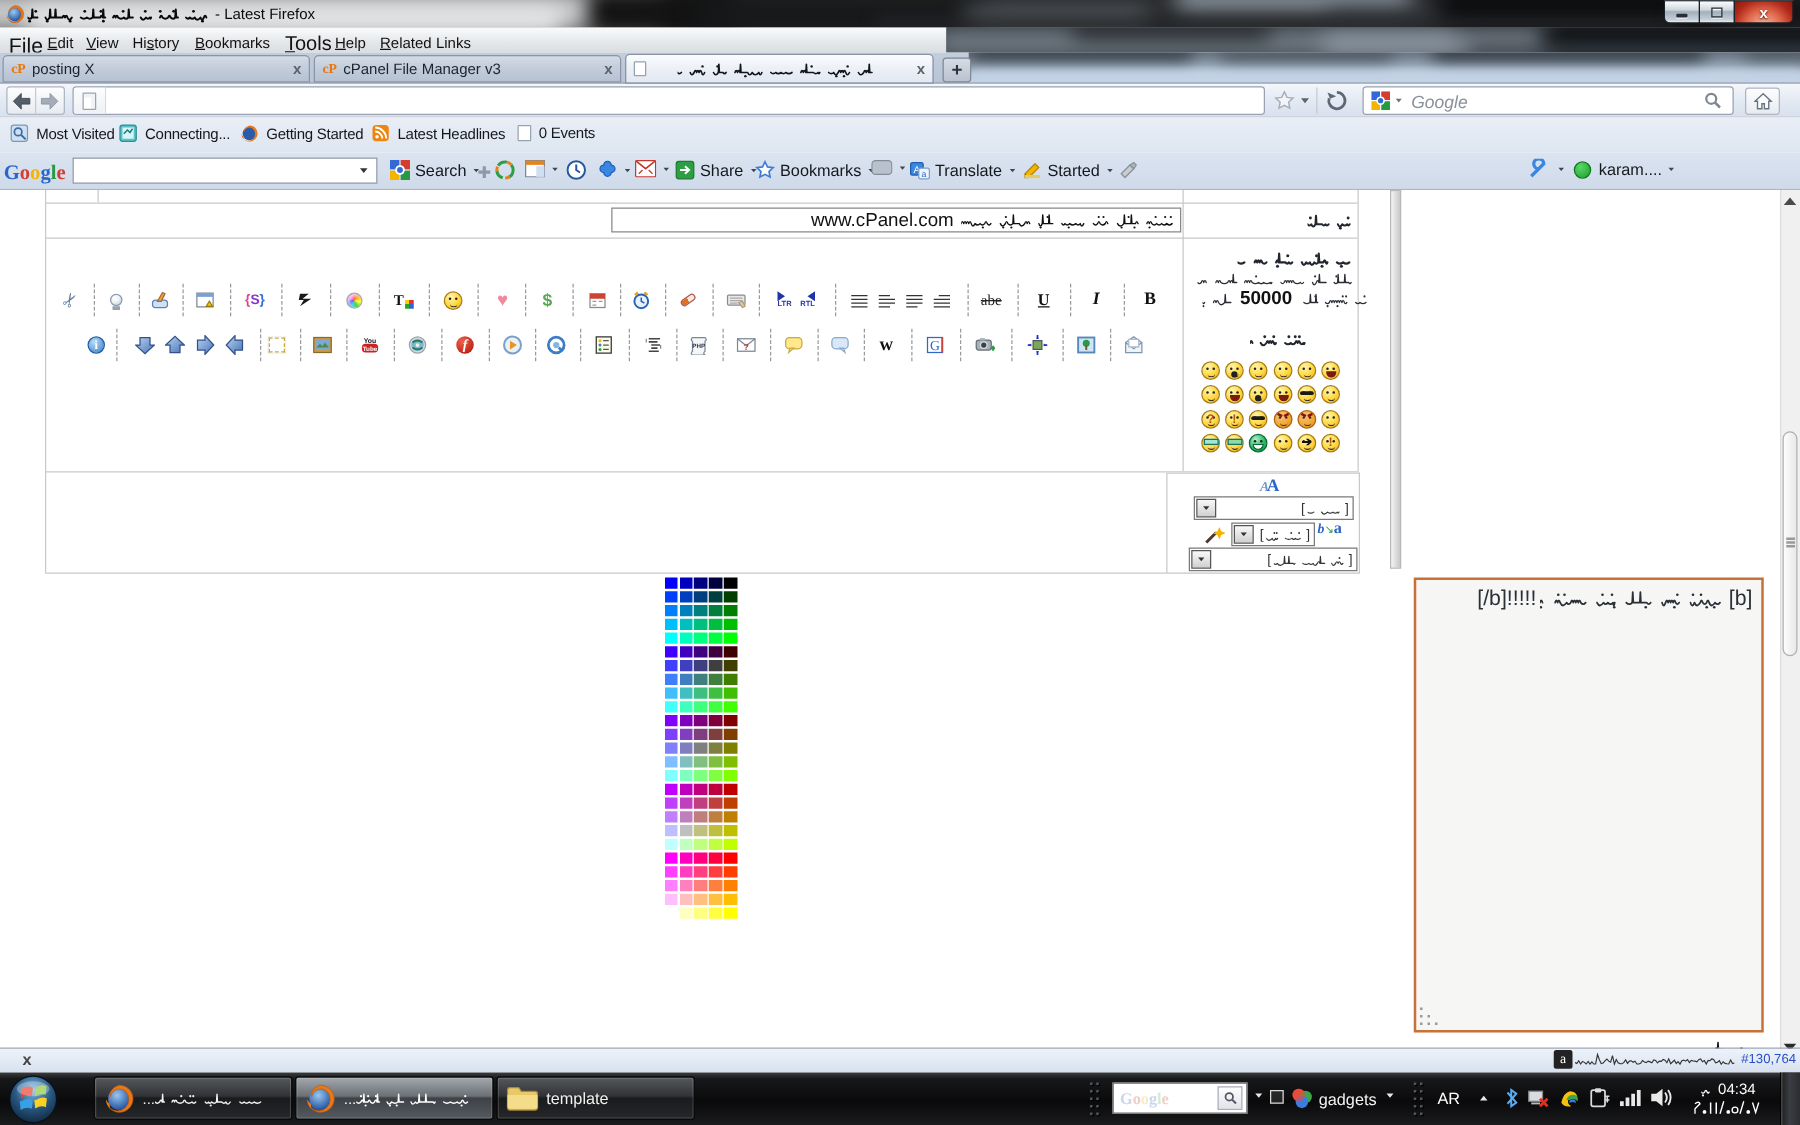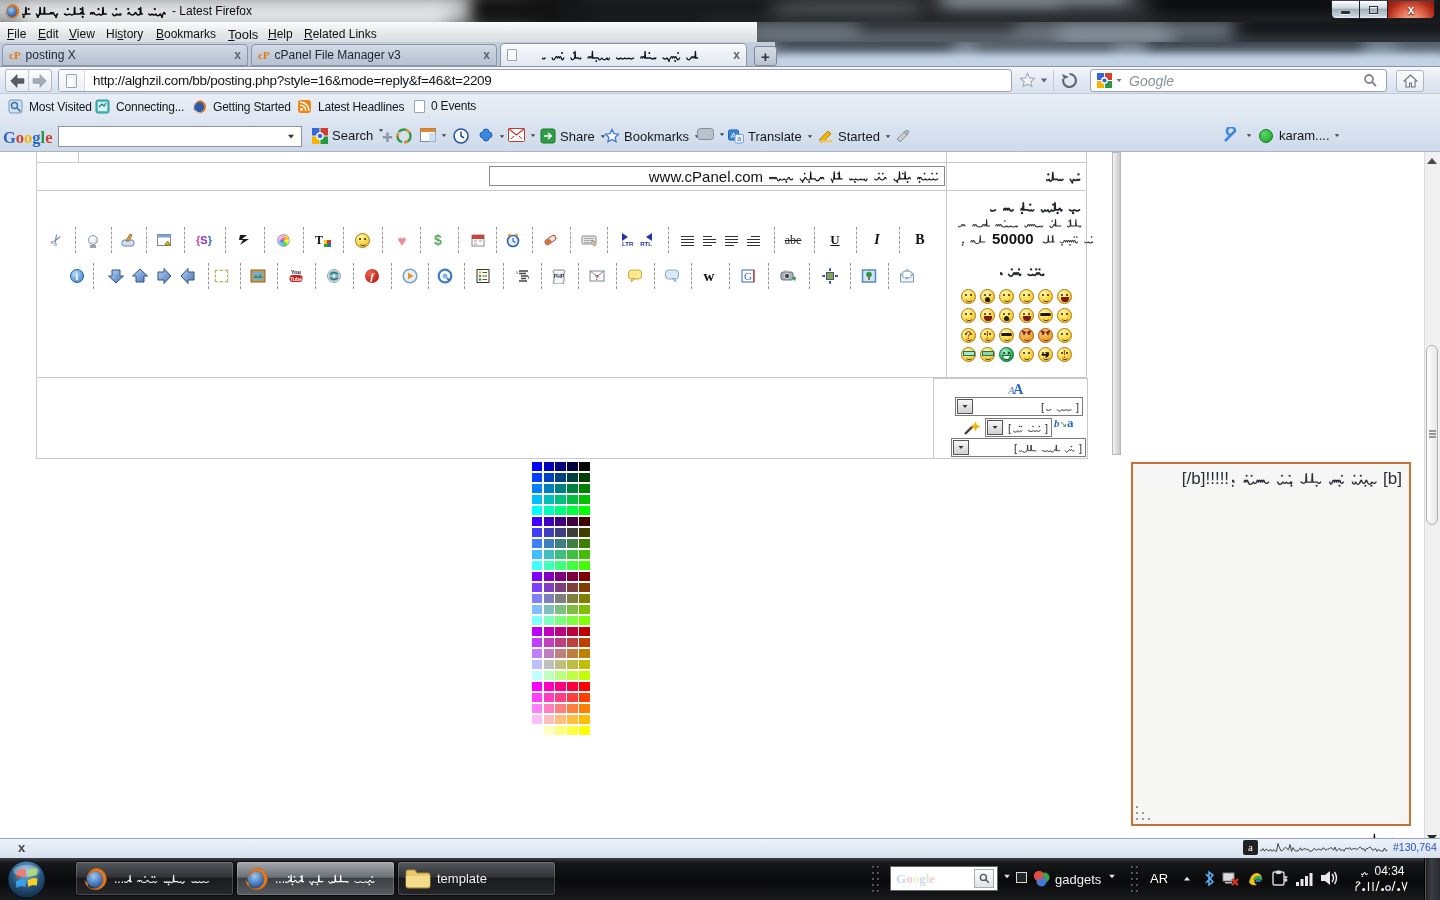--- a/index.html
+++ b/index.html
@@ -74,26 +74,26 @@
 <div style="width:47px;height:19px;background:radial-gradient(ellipse at 50% 120%,#f8c0a8 0%,#e0664a 45%,#b02818 75%,#8a1a0e 100%);border:1px solid #1c2127;border-top-color:#3a4148;border-left:none;border-radius:0 0 5px 0;display:flex;align-items:center;justify-content:center;color:#fff;font-weight:bold;font-size:12px;text-shadow:0 1px 2px #400">x</div>
 </div>
 <div class="ab" style="left:0;top:22px;width:757px;height:20px;background:linear-gradient(#fafbfc,#e4e7ea 60%,#dadde1)"></div>
 <div class="ab" style="left:757px;top:22px;width:683px;height:20px;background:#33383d;overflow:hidden">
 <div class="ab" style="left:-10px;top:4px;width:420px;height:16px;background:#838e99;border-radius:8px;filter:blur(9px)"></div>
 <div class="ab" style="left:100px;top:-8px;width:160px;height:18px;background:#2a2e33;border-radius:8px;filter:blur(8px)"></div>
 <div class="ab" style="left:300px;top:6px;width:180px;height:14px;background:#949fab;border-radius:8px;filter:blur(9px)"></div>
 <div class="ab" style="left:480px;top:-4px;width:240px;height:28px;background:#0e1013;border-radius:8px;filter:blur(9px)"></div>
 <div class="ab" style="left:420px;top:14px;width:300px;height:8px;background:#3e454d;border-radius:8px;filter:blur(6px)"></div>
 </div>
-<div class="ab" style="left:7px;top:27px;font-size:12px;color:#111"><span style="text-decoration:underline">F</span>ile</div>
+<div class="ab" style="left:7px;top:27px;font-size:17px;color:#111"><span style="text-decoration:underline">F</span>ile</div>
 <div class="ab" style="left:38px;top:27px;font-size:12px;color:#111"><span style="text-decoration:underline">E</span>dit</div>
 <div class="ab" style="left:69px;top:27px;font-size:12px;color:#111"><span style="text-decoration:underline">V</span>iew</div>
 <div class="ab" style="left:106px;top:27px;font-size:12px;color:#111">Hi<span style="text-decoration:underline">s</span>tory</div>
 <div class="ab" style="left:156px;top:27px;font-size:12px;color:#111"><span style="text-decoration:underline">B</span>ookmarks</div>
-<div class="ab" style="left:228px;top:27px;font-size:13px;color:#111"><span style="text-decoration:underline">T</span>ools</div>
+<div class="ab" style="left:228px;top:27px;font-size:16px;color:#111"><span style="text-decoration:underline">T</span>ools</div>
 <div class="ab" style="left:268px;top:27px;font-size:12px;color:#111"><span style="text-decoration:underline">H</span>elp</div>
 <div class="ab" style="left:304px;top:27px;font-size:12px;color:#111"><span style="text-decoration:underline">R</span>elated Links</div>
 <div class="ab" style="left:0;top:42px;width:1440px;height:25px;background:linear-gradient(#c3cedd,#b7c4d6)"></div>
 <div class="ab" style="left:775px;top:42px;width:665px;height:25px;background:linear-gradient(#6b7683 0%,#8a99a9 40%,#bccde0 70%,#c5d4e6 100%);overflow:hidden">
 <div class="ab" style="left:0px;top:-8px;width:180px;height:16px;background:#39424c;border-radius:8px;filter:blur(7px)"></div>
 <div class="ab" style="left:200px;top:-6px;width:140px;height:14px;background:#4e5862;border-radius:8px;filter:blur(7px)"></div>
 <div class="ab" style="left:370px;top:-8px;width:220px;height:16px;background:#343c45;border-radius:8px;filter:blur(7px)"></div>
 <div class="ab" style="left:620px;top:-6px;width:60px;height:12px;background:#49535d;border-radius:8px;filter:blur(7px)"></div>
 <div class="ab" style="left:0px;top:14px;width:670px;height:14px;background:#c3d3e5;border-radius:8px;filter:blur(5px)"></div>
 </div>
@@ -142,21 +142,20 @@
 <div style="flex:1;display:flex;align-items:center;justify-content:center">
       <svg width="16" height="14" viewBox="0 0 14 12">
         <path d="M7 0.5L12.5 6L7 11.5V8H1V4h6z" fill="#a4adb7" stroke="#8a939d" stroke-width="0.6"></path>
       </svg>
     </div>
 </div>
 <div class="ab" style="left:58px;top:69px;width:954px;height:23px;background:#fff;border:1px solid #98a2b2;border-radius:3px;display:flex;align-items:center">
     <div style="width:26px;height:21px;background:linear-gradient(#fcfdfe,#eef1f5);border-right:1px solid #d4dae2;border-radius:2px 0 0 2px;display:flex;align-items:center;justify-content:center">
       <span style="display:inline-block;width:11px;height:14px;background:#fff;border:1px solid #9aa4b0;border-radius:1px;box-shadow:inset -3px 3px 0 #f0f2f5"></span>
     </div>
-    <span style="margin-left:8px;font-size:13.5px;color:#101418;letter-spacing:-0.3px">http://alghzil.com/bb/posting.php?style=16&amp;mode=reply&amp;f=46&amp;t=2209</span>
   </div>
 <div class="ab" style="left:1019px;top:72px"><svg width="17" height="17" viewBox="0 0 17 17">
       <path d="M8.5 1.5l2.1 4.4 4.8.6-3.5 3.3.9 4.7-4.3-2.3-4.3 2.3.9-4.7L1.6 6.5l4.8-.6z" fill="#f2f4f7" stroke="#a7aeb8" stroke-width="1.2"></path>
     </svg></div>
 <div class="ab" style="left:1040px;top:78px">
     <div class="tri-d" style="border-top-color:#5c6570;transform:scale(0.8)"></div>
   </div>
 <div class="ab" style="left:1053px;top:70px;width:1px;height:21px;background:#c2cad5"></div>
 <div class="ab" style="left:1060px;top:71px"><svg width="19" height="19" viewBox="0 0 19 19">
       <path d="M9.5 3a6.5 6.5 0 1 1-6.2 4.6" fill="none" stroke="#5e6874" stroke-width="2.2"></path>
@@ -228,21 +227,21 @@
     <span style="display:flex">
       <span style="display:inline-block;width:11px;height:13px;background:#fff;border:1px solid #9aa4b0;border-radius:1px"></span>
     </span>
     <span style="font-size:12px;letter-spacing:-0.2px;color:#14181d">0 Events</span>
   </div>
 <div class="ab" style="left:0;top:122px;width:1440px;height:30px;background:linear-gradient(#dbe4f0,#cfdaea);border-bottom:1px solid #aab6c6"></div>
 <div class="ab" style="left:3px;top:128px;font-family:'Liberation Serif',serif;font-weight:bold;font-size:16.5px"><span style="color:#2a66c9">G</span><span style="color:#d23f31">o</span><span style="color:#f4b400">o</span><span style="color:#2a66c9">g</span><span style="color:#259a41">l</span><span style="color:#d23f31">e</span></div>
 <div class="ab" style="left:58px;top:126px;width:244px;height:21px;background:#fff;border:1px solid #8a94a4;display:flex;align-items:center">
     <div class="tri-d" style="margin-left:auto;margin-right:6px;transform:scale(0.75)"></div>
   </div>
-<div class="ab" style="left:312px;top:128px;display:flex;align-items:flex-start;gap:4px;font-size:13px;color:#14181d">
+<div class="ab" style="left:312px;top:128px;display:flex;align-items:center;gap:4px;font-size:13px;color:#14181d">
     <svg width="16" height="16" viewBox="0 0 15 15">
       <rect x="0" y="0" width="7" height="7" fill="#3369d6"></rect>
       <rect x="8" y="0" width="7" height="7" fill="#d23f31"></rect>
       <rect x="0" y="8" width="7" height="7" fill="#f4b400"></rect>
       <rect x="8" y="8" width="7" height="7" fill="#259a41"></rect>
       <circle cx="7.5" cy="7.5" r="3.6" fill="#fff"></circle>
       <circle cx="7.5" cy="7.5" r="2.2" fill="#3369d6"></circle>
     </svg>
     <span>Search</span>
     <div class="tri-d" style="transform:scale(0.55);border-top-color:#3c4550"></div>

